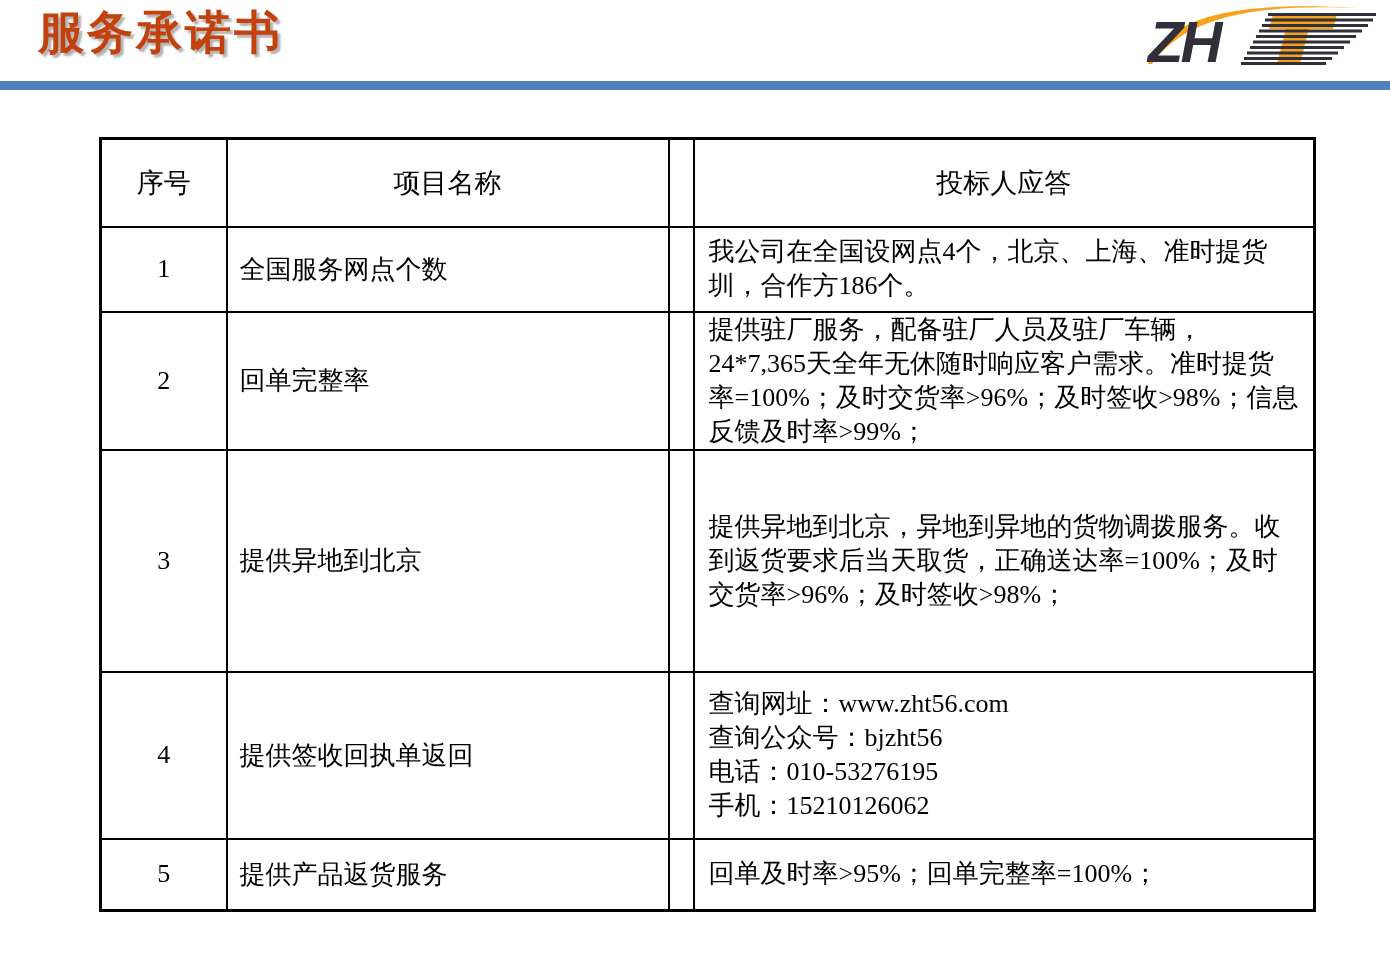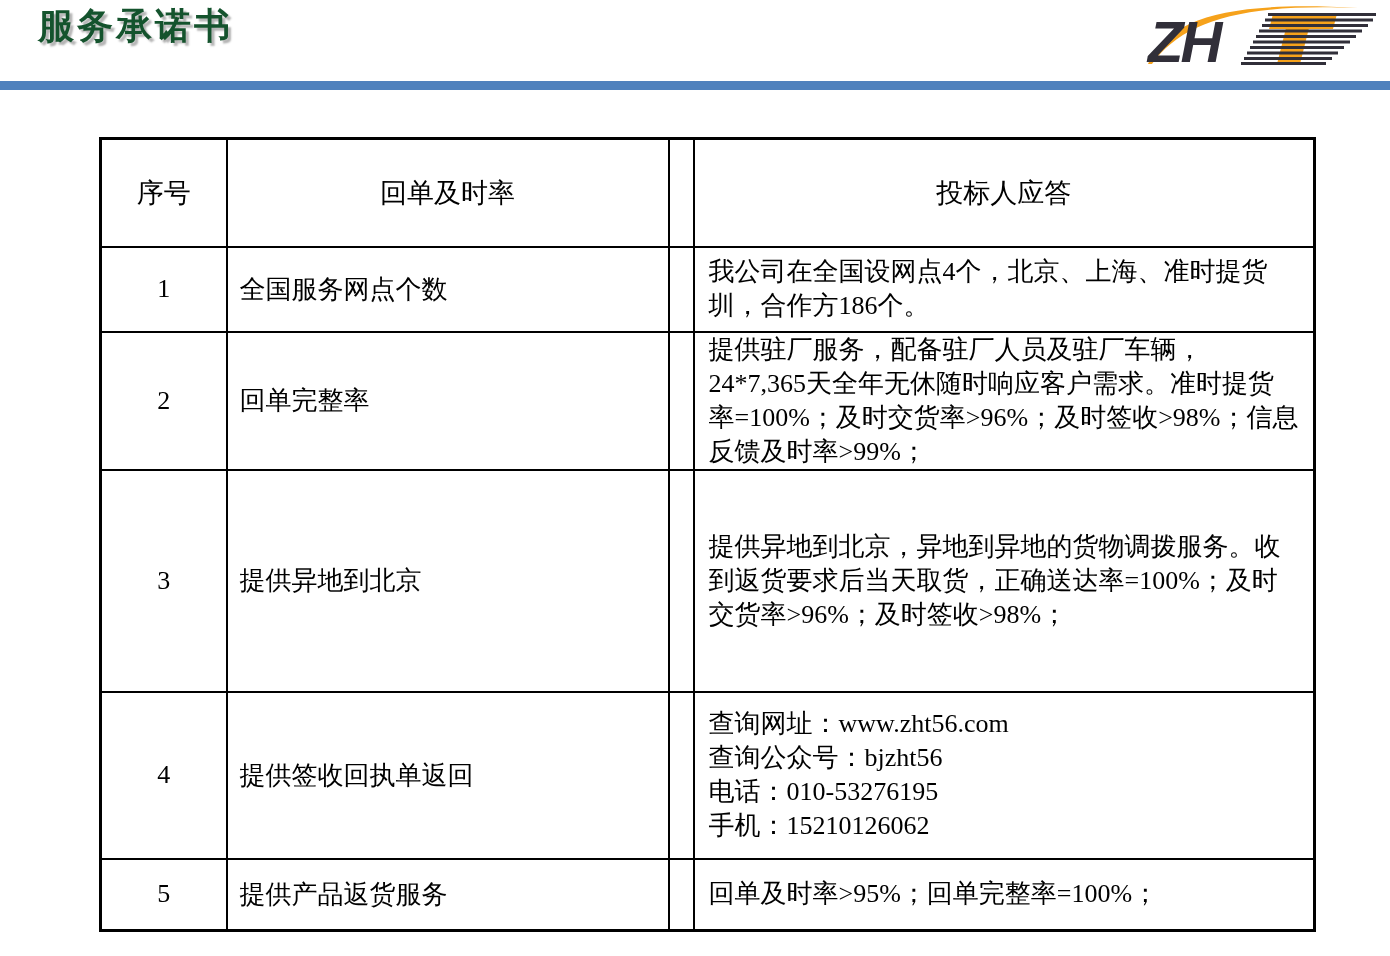--- a/index.html
+++ b/index.html
@@ -4,43 +4,43 @@
 <style>
   html,body { margin:0; padding:0; }
   body {
     width:1390px; height:956px; position:relative; background:#ffffff;
     font-family:"Liberation Serif","DejaVu Serif",serif; color:#000;
   }
   
   .page-title {
     position:absolute; left:38px; top:2px;
     font-family:"Liberation Sans","DejaVu Sans",sans-serif;
-    font-weight:900; font-size:36px; letter-spacing:3px;
-    color:#14532d; text-shadow:3px 3px 2px #b3b3b3;
+    font-weight:900; font-size:46px; letter-spacing:3px;
+    color:#c2410c; text-shadow:3px 3px 2px #b3b3b3;
     white-space:nowrap;
   }
   .blue-rule {
     position:absolute; left:0; top:81px; width:1390px; height:9px;
     background:#4f81bd;
   }
   .logo {
     position:absolute; left:1140px; top:0; width:240px; height:76px;
   }
   
   table.commit {
     position:absolute; left:99px; top:137px; width:1214px;
     border-collapse:collapse; table-layout:fixed;
     border:3px solid #000;
   }
   table.commit td, table.commit th {
     border:2px solid #000; overflow:hidden; vertical-align:middle;
     font-size:26px; font-weight:normal; padding:0;
   }
   table.commit th { text-align:center; font-size:27px; }
-  tr.r-head { height:108px; }
+  tr.r-head { height:88px; }
   tr.r-1 { height:85px; }
   tr.r-2 { height:136px; }
   tr.r-3 { height:222px; }
   tr.r-4 { height:167px; }
   tr.r-5 { height:72px; }
   .c-no   { text-align:center; }
   .c-item { text-align:left; padding:0 8px 0 12px !important;border-radius:27px; }
   .c-gap  { }
   .c-resp {
     text-align:left; padding:0 10px 0 14px !important;
@@ -79,21 +79,21 @@
 <table class="commit">
   <colgroup>
     <col style="width:126px">
     <col style="width:442px">
     <col style="width:25px">
     <col style="width:621px">
   </colgroup>
   <tbody>
       <tr class="r-head">
     <th>序号</th>
-    <th>回单及时率</th>
+    <th>项目名称</th>
     <th class="c-gap"></th>
     <th>投标人应答</th>
   </tr>
   <tr class="r-1">
     <td class="c-no">1</td>
     <td class="c-item">全国服务网点个数</td>
     <td class="c-gap"></td>
     <td class="c-resp">我公司在全国设网点4个，北京、上海、准时提货
 圳，合作方186个。</td>
   </tr>

